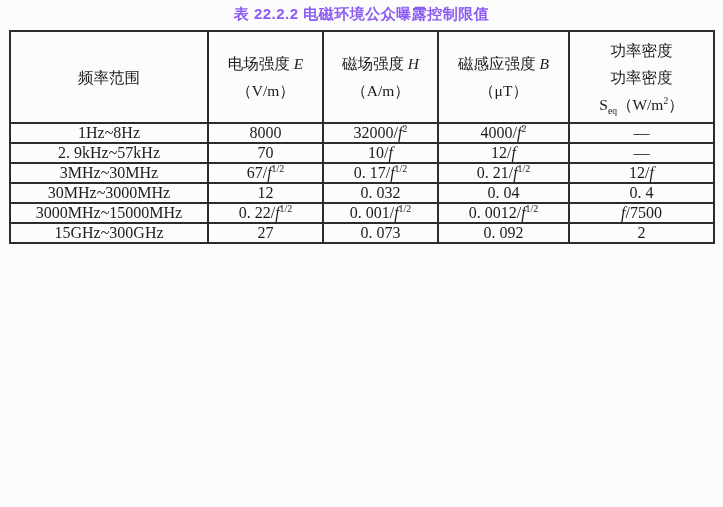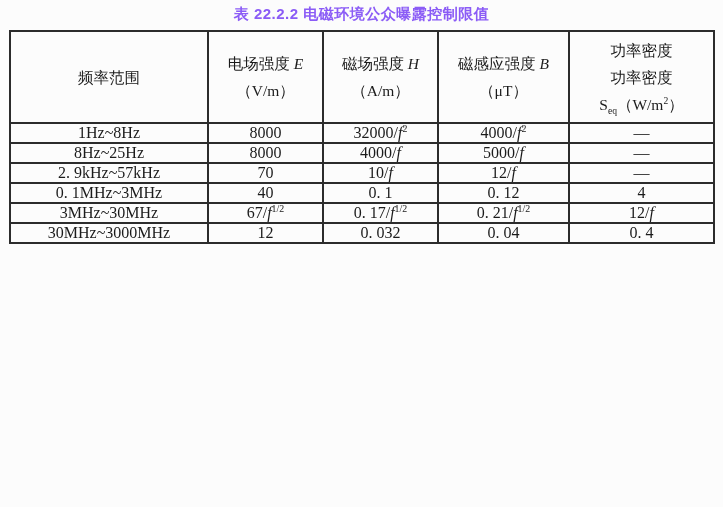--- a/index.html
+++ b/index.html
@@ -115,49 +115,49 @@
     </thead>
     <tbody>
         <tr>
           <td>1Hz~8Hz</td>
           <td>8000</td>
           <td>32000/<i>f</i><sup>2</sup></td>
           <td>4000/<i>f</i><sup>2</sup></td>
           <td>—</td>
         </tr>
         <tr>
-          <td>8Hz~25Hz</td>
-          <td>8000</td>
-          <td>4000/<i>f</i></td>
-          <td>5000/<i>f</i></td>
-          <td>—</td>
-        </tr>
-        <tr>
           <td>2. 9kHz~57kHz</td>
           <td>70</td>
           <td>10/<i>f</i></td>
           <td>12/<i>f</i></td>
           <td>—</td>
-        </tr>
-        <tr>
-          <td>0. 1MHz~3MHz</td>
-          <td>40</td>
-          <td>0. 1</td>
-          <td>0. 12</td>
-          <td>4</td>
         </tr>
         <tr>
           <td>3MHz~30MHz</td>
           <td>67/<i>f</i><sup>1/2</sup></td>
           <td>0. 17/<i>f</i><sup>1/2</sup></td>
           <td>0. 21/<i>f</i><sup>1/2</sup></td>
           <td>12/<i>f</i></td>
         </tr>
         <tr>
           <td>30MHz~3000MHz</td>
           <td>12</td>
           <td>0. 032</td>
           <td>0. 04</td>
           <td>0. 4</td>
         </tr>
+        <tr>
+          <td>3000MHz~15000MHz</td>
+          <td>0. 22/<i>f</i><sup>1/2</sup></td>
+          <td>0. 001/<i>f</i><sup>1/2</sup></td>
+          <td>0. 0012/<i>f</i><sup>1/2</sup></td>
+          <td><i>f</i>/7500</td>
+        </tr>
+        <tr>
+          <td>15GHz~300GHz</td>
+          <td>27</td>
+          <td>0. 073</td>
+          <td>0. 092</td>
+          <td>2</td>
+        </tr>
       </tbody>
   </table>
 </div>
 
 </body></html>

